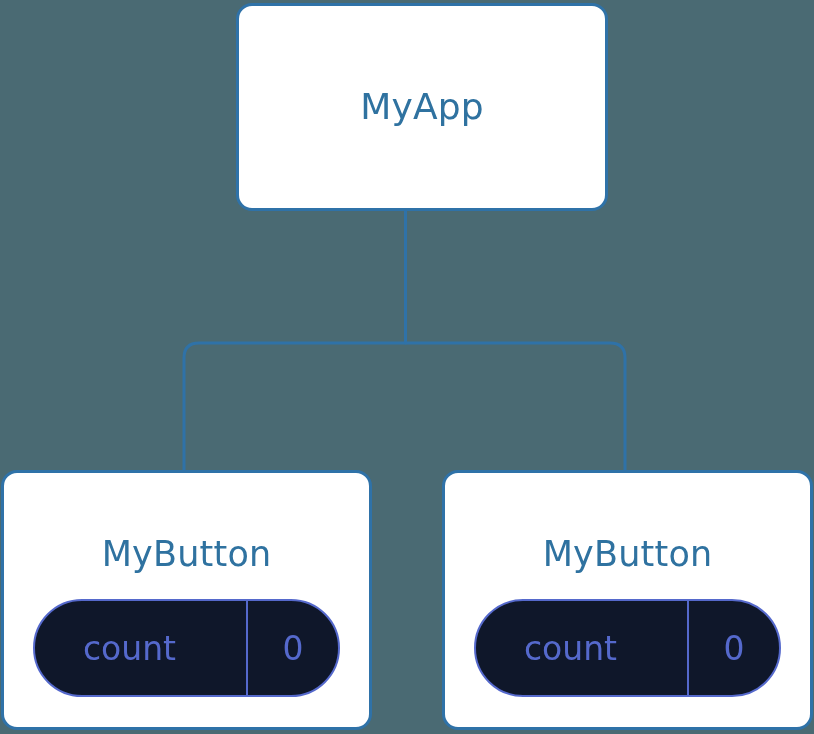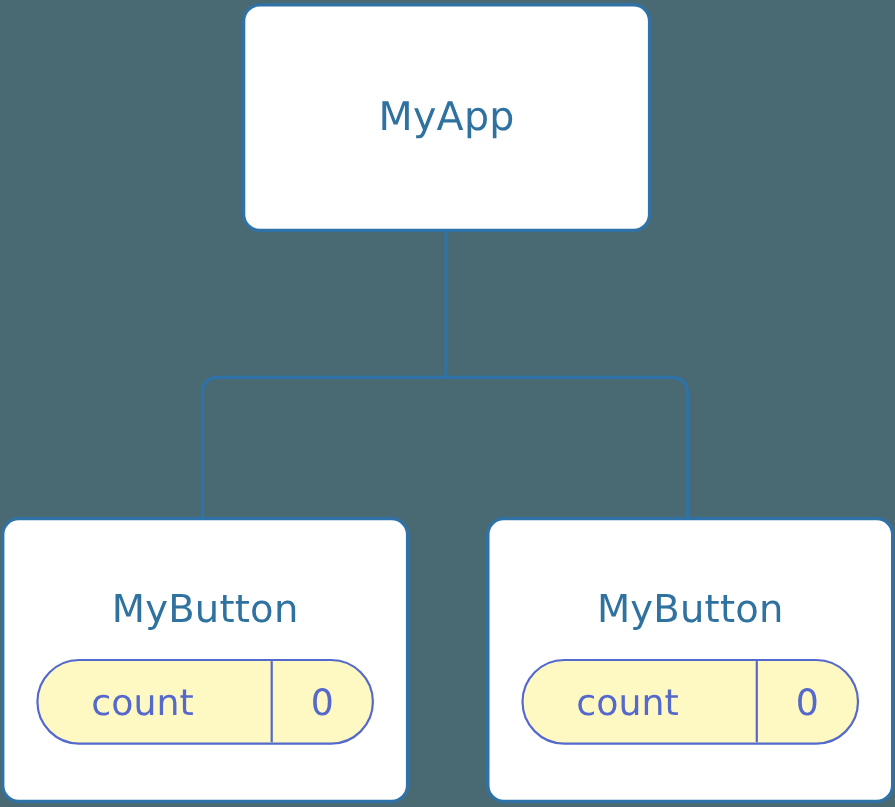--- a/index.html
+++ b/index.html
@@ -39,21 +39,21 @@
     background: #ffffff;
     border: 3px solid #2f72a8;
     border-radius: 16px;
     box-sizing: border-box;
     display: flex;
     flex-direction: column;
     align-items: center;
   }
 
   .node-root {
-    left: 220px;
+    left: 236px;
     top: 3px;
     width: 372px;
     height: 208px;
     justify-content: center;
   }
 
   .node-child {
     top: 470px;
     width: 371px;
     height: 260px;
@@ -75,25 +75,25 @@
 
   .node-root .node-title {
     font-size: 36px;
   }
 
   
   .state-pill {
     margin-top: 27px;
     display: flex;
     align-items: stretch;
-    height: 78px;
+    height: 98px;
     border: 2px solid #5569cc;
     border-radius: 49px;
     box-sizing: border-box;
-    background: #fef9c3;
+    background: #0f172a;
     overflow: hidden;
     gap: 36px;
   }
 
   .pill-key,
   .pill-val {
     display: flex;
     align-items: center;
     justify-content: center;
     color: #5569cc;

